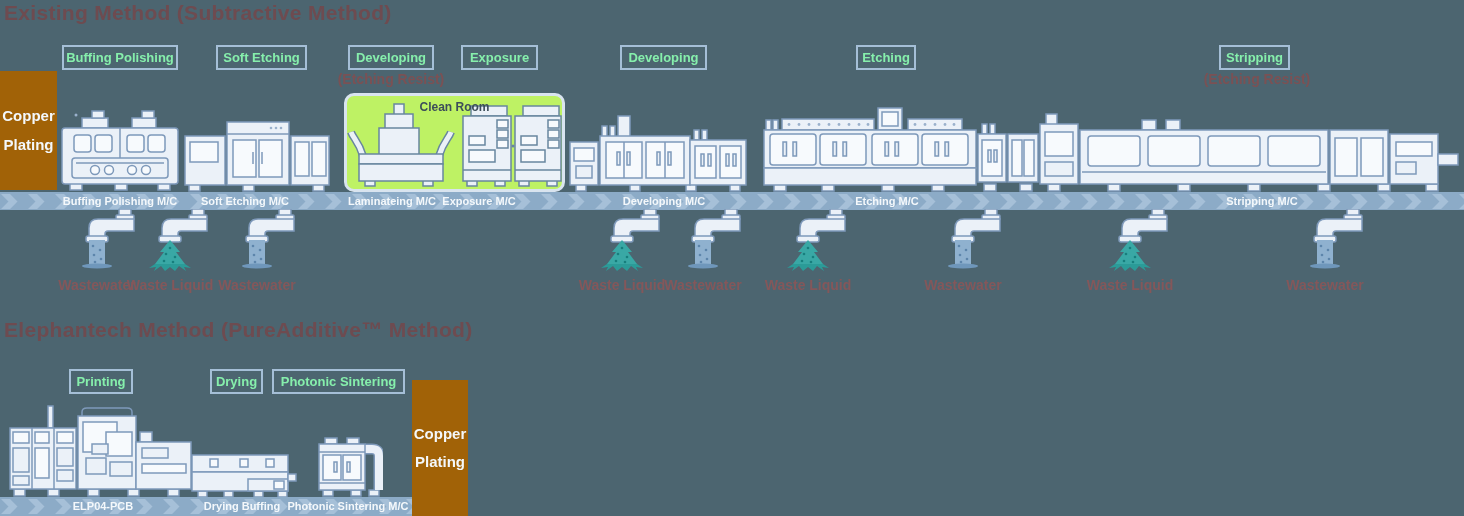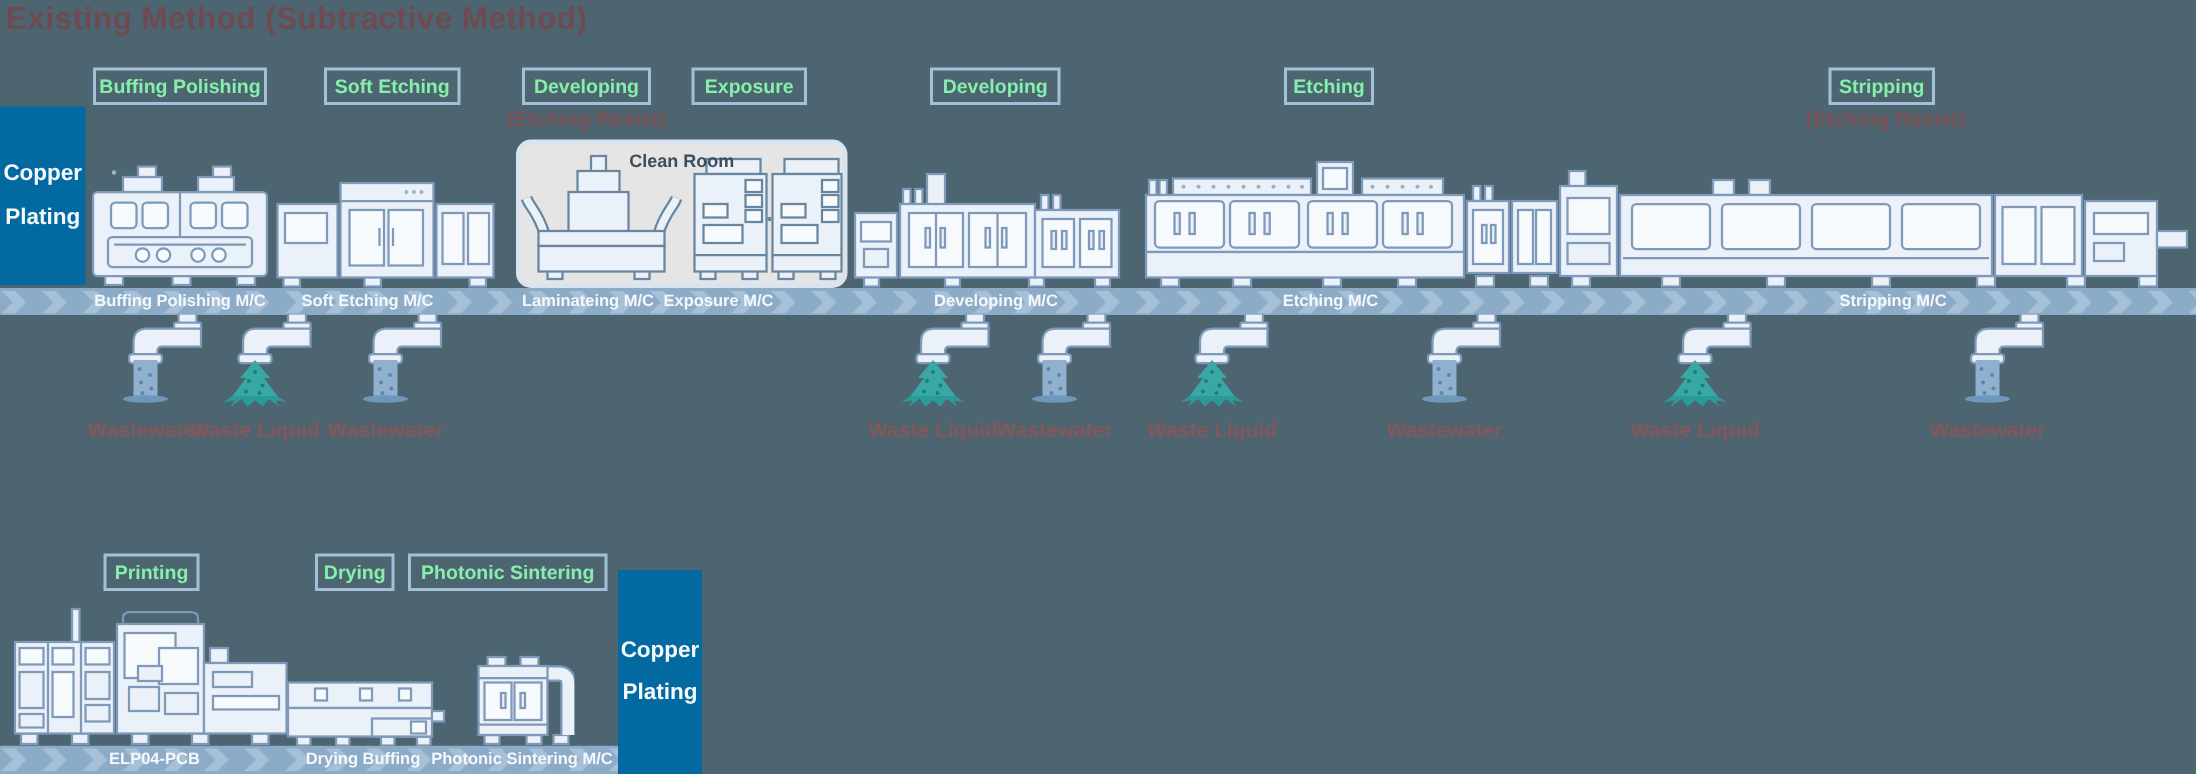--- a/index.html
+++ b/index.html
@@ -9,32 +9,32 @@
     font-family:"Liberation Sans", sans-serif;
   }
   .title{position:absolute; color:#6e4b50; font-weight:bold; font-size:21px; white-space:nowrap; letter-spacing:.3px;}
   .step-box{
     position:absolute; border:2px solid #a5bfd7; box-sizing:border-box;
     color:#86efac; font-weight:bold; font-size:13px;
     display:flex; align-items:center; justify-content:center; white-space:nowrap;
   }
   .note{position:absolute; width:170px; text-align:center; color:#7b5154; font-weight:bold; font-size:14px; white-space:nowrap;}
   .copper{
-    position:absolute; background:#0369a1; color:#f4f8fb; font-weight:bold; font-size:15px;
+    position:absolute; background:#a16207; color:#f4f8fb; font-weight:bold; font-size:15px;
     display:flex; align-items:center; justify-content:center; text-align:center;
     line-height:1.9; padding:0 6px; box-sizing:border-box;
   }
   .conveyor{position:absolute; display:block;}
   .conv-label{
     position:absolute; transform:translateX(-50%); color:#f4f8fb; font-weight:bold;
     font-size:11px; white-space:nowrap;
   }
   .machine{position:absolute; display:block;}
   .clean-room{
-    position:absolute; background:#e5e5e5; border:3px solid #d9e4ef; border-radius:10px;
+    position:absolute; background:#bef264; border:3px solid #d9e4ef; border-radius:10px;
     box-sizing:border-box;
   }
   .clean-label{position:absolute; top:4px; left:0; width:100%; text-align:center; color:#3d4e5a; font-weight:bold; font-size:12px;}
   .waste{position:absolute; width:130px; top:209px; text-align:center;}
   .waste svg{position:relative; left:10px; display:inline-block;}
   .waste-label{color:#84575a; font-weight:bold; font-size:14px; white-space:nowrap; margin-top:0;}
 </style>
 </head>
 <body>
 
@@ -374,20 +374,21 @@
     <div class="waste-label">Waste Liquid</div>
   </div>
   <div class="waste" style="left:1260px">
     <svg width="64" height="64">
         <use href="#sym-pipe"></use>
         <use href="#sym-water"></use>
       </svg>
     <div class="waste-label">Wastewater</div>
   </div>
 
+  <div class="title" style="left:4px;top:318px">Elephantech Method (PureAdditive™ Method)</div>
 
   <div class="step-box" style="left:69px;top:369px;width:64px;height:25px">Printing</div>
   <div class="step-box" style="left:210px;top:369px;width:53px;height:25px">Drying</div>
   <div class="step-box" style="left:272px;top:369px;width:133px;height:25px">Photonic Sintering</div>
 
   <div class="copper" style="left:412px;top:380px;width:56px;height:136px">Copper Plating</div>
 
   <svg class="conveyor" style="left:0;top:497px" width="412" height="19">
     <rect width="412" height="19" fill="#8cabc7"></rect>
     <rect width="412" height="19" fill="url(#chev)"></rect>

